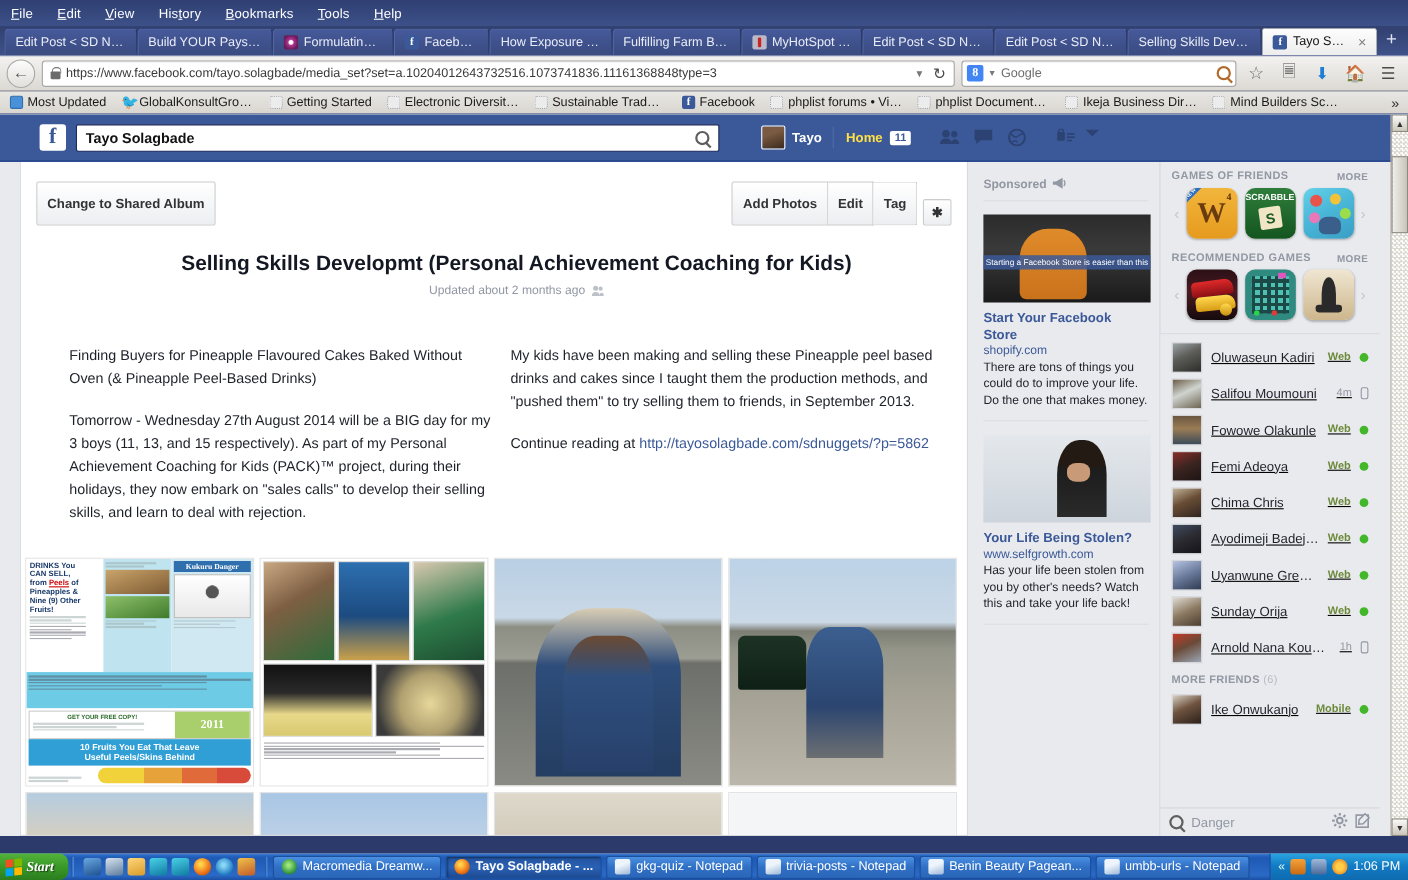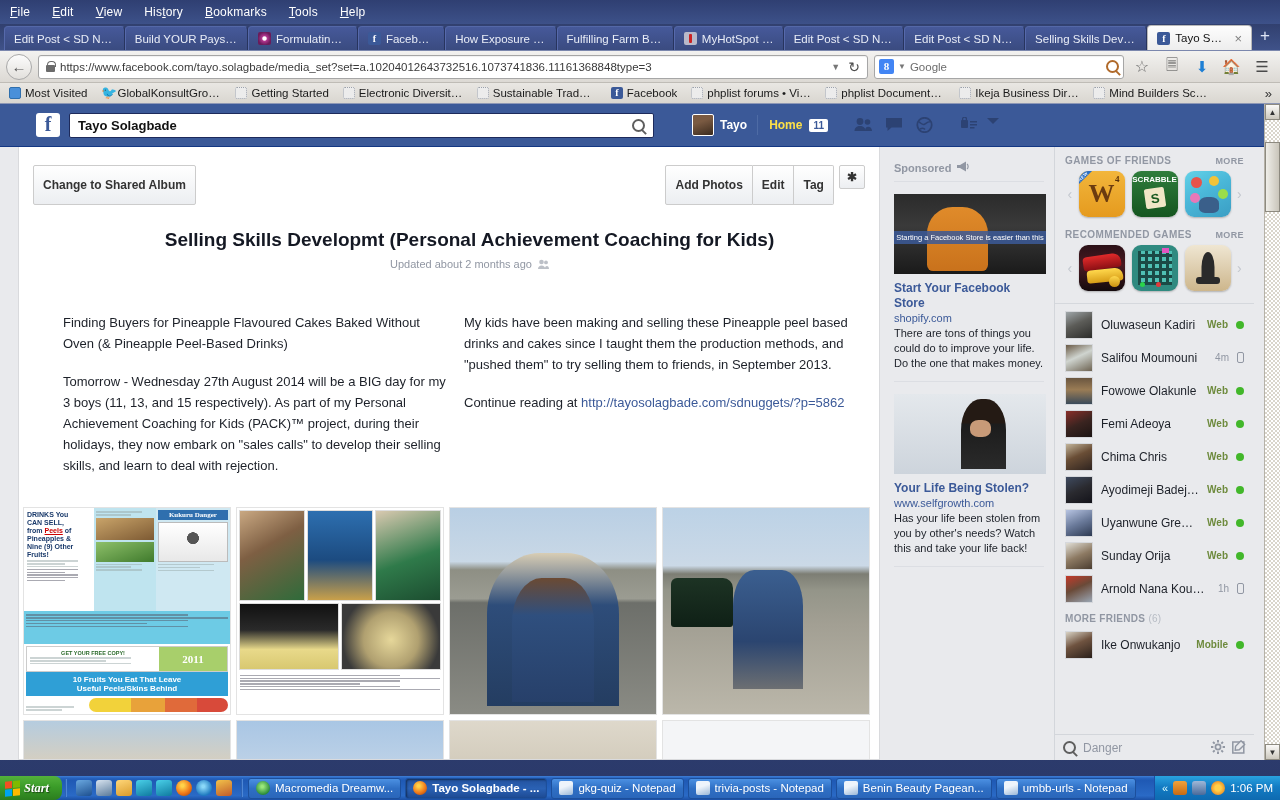--- a/index.html
+++ b/index.html
@@ -292,21 +292,21 @@
        repeating-linear-gradient(0deg,#1b4a46 0 3px,transparent 3px 7px),
        #4fc0b4;}
   .g-chess{background:linear-gradient(180deg,#efe6d2 0%,#cdb68c 100%);position:relative;}
   .g-chess .pawn{position:absolute;left:50%;top:7px;transform:translateX(-50%);
      width:13px;height:30px;background:#2a2a2a;border-radius:50% 50% 4px 4px;}
   .g-chess .pawnbase{position:absolute;left:50%;bottom:7px;transform:translateX(-50%);
      width:24px;height:7px;background:#2a2a2a;border-radius:3px;}
 
   .chatdiv{height:1px;background:#d5d8dd;margin:2px 0 0 0;}
   .friendlist{flex:1;overflow:hidden;background:#e9eaed;padding-top:4px;}
-  .friend{display:flex;align-items:center;gap:8px;padding:3px 10px 3px 10px;height:33px;}
+  .friend{display:flex;align-items:center;gap:8px;padding:3px 10px 3px 10px;height:33px;text-decoration:underline;}
   .favatar{width:28px;height:28px;flex:0 0 28px;border:1px solid #d6d8dc;background-size:cover;}
   .fname{flex:1;font-size:12px;color:#1d2129;white-space:nowrap;overflow:hidden;text-overflow:ellipsis;}
   .fstat{font-size:10px;color:#6d8a3c;font-weight:bold;}
   .fstat.gray{color:#9197a3;font-weight:normal;}
   .fdot{width:8px;height:8px;border-radius:50%;background:#42b72a;flex:0 0 8px;}
   .fmob{width:7px;height:11px;border:1.3px solid #9197a3;border-radius:2px;flex:0 0 7px;}
   .morefriends{color:#9197a3;font-size:10px;font-weight:bold;letter-spacing:.3px;padding:8px 10px 4px 10px;}
   .morefriends span.ct{color:#b7bcc4;font-weight:normal;}
   .chatfooter{height:26px;border-top:1px solid #d3d6db;background:#e9eaed;
      display:flex;align-items:center;gap:7px;padding:0 8px;}
@@ -445,21 +445,21 @@
     <div class="navicon star">☆</div>
     <div class="navicon">🗏</div>
     <div class="navicon dl-arrow">⬇</div>
     <div class="navicon">🏠</div>
     <div class="navicon">☰</div>
   </div>
 
   <div class="bookmarks" id="bookmarksbar">
       <div class="bm">
         <span class="bmicon blue"></span>
-        <span class="bmlabel">Most Visited</span>
+        <span class="bmlabel">Most Updated</span>
       </div>
       <div class="bm">
         <span class="bmicon twitter">🐦</span>
         <span class="bmlabel">GlobalKonsultGroup (...</span>
       </div>
       <div class="bm">
         <span class="bmicon"></span>
         <span class="bmlabel">Getting Started</span>
       </div>
       <div class="bm">
@@ -548,21 +548,21 @@
       </div>
     </div>
 
     <div class="contentwrap">
       <div class="leftpad"></div>
 
       <div class="maincol">
 
         <div class="albumtools">
           <button class="btn">Change to Shared Album</button>
-          <div style="display:flex;align-items:flex-start;">
+          <div style="display:flex;align-items:flex-end;">
             <div class="btngroup">
               <button class="btn">Add Photos</button>
               <button class="btn">Edit</button>
               <button class="btn">Tag</button>
             </div>
             <button class="btn gear">✱</button>
           </div>
         </div>
 
         <div class="albumtitle">

